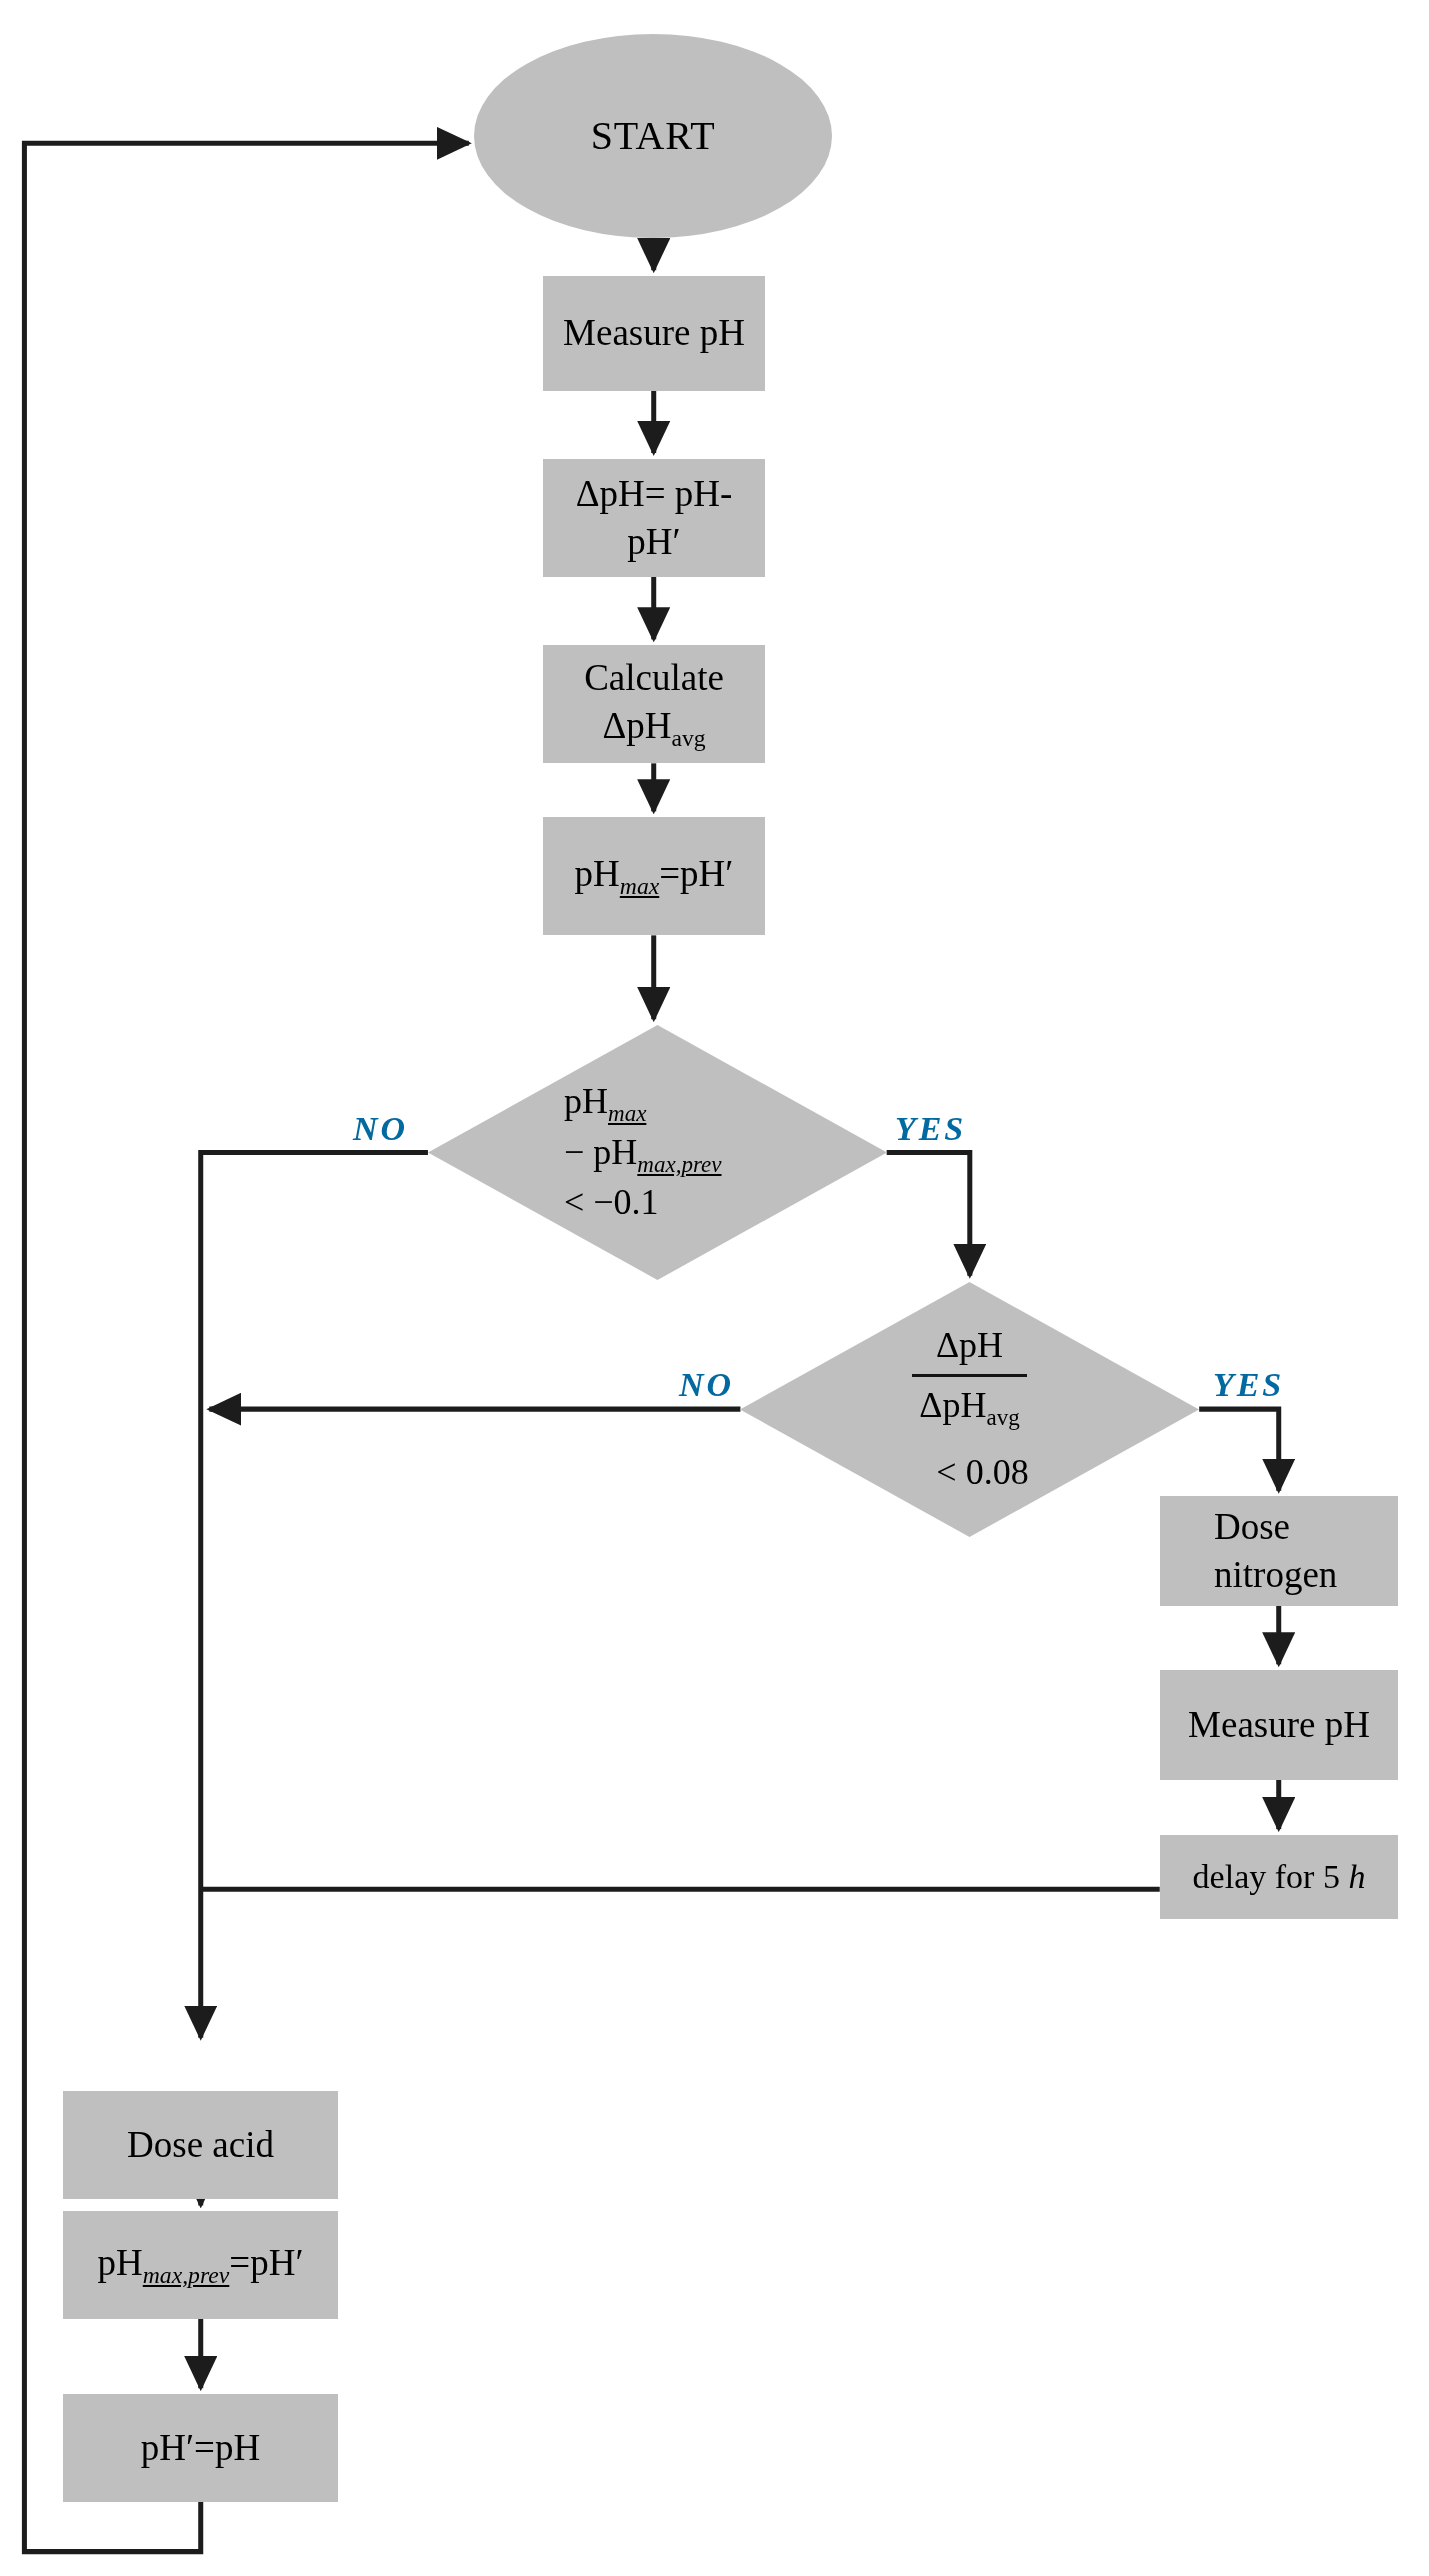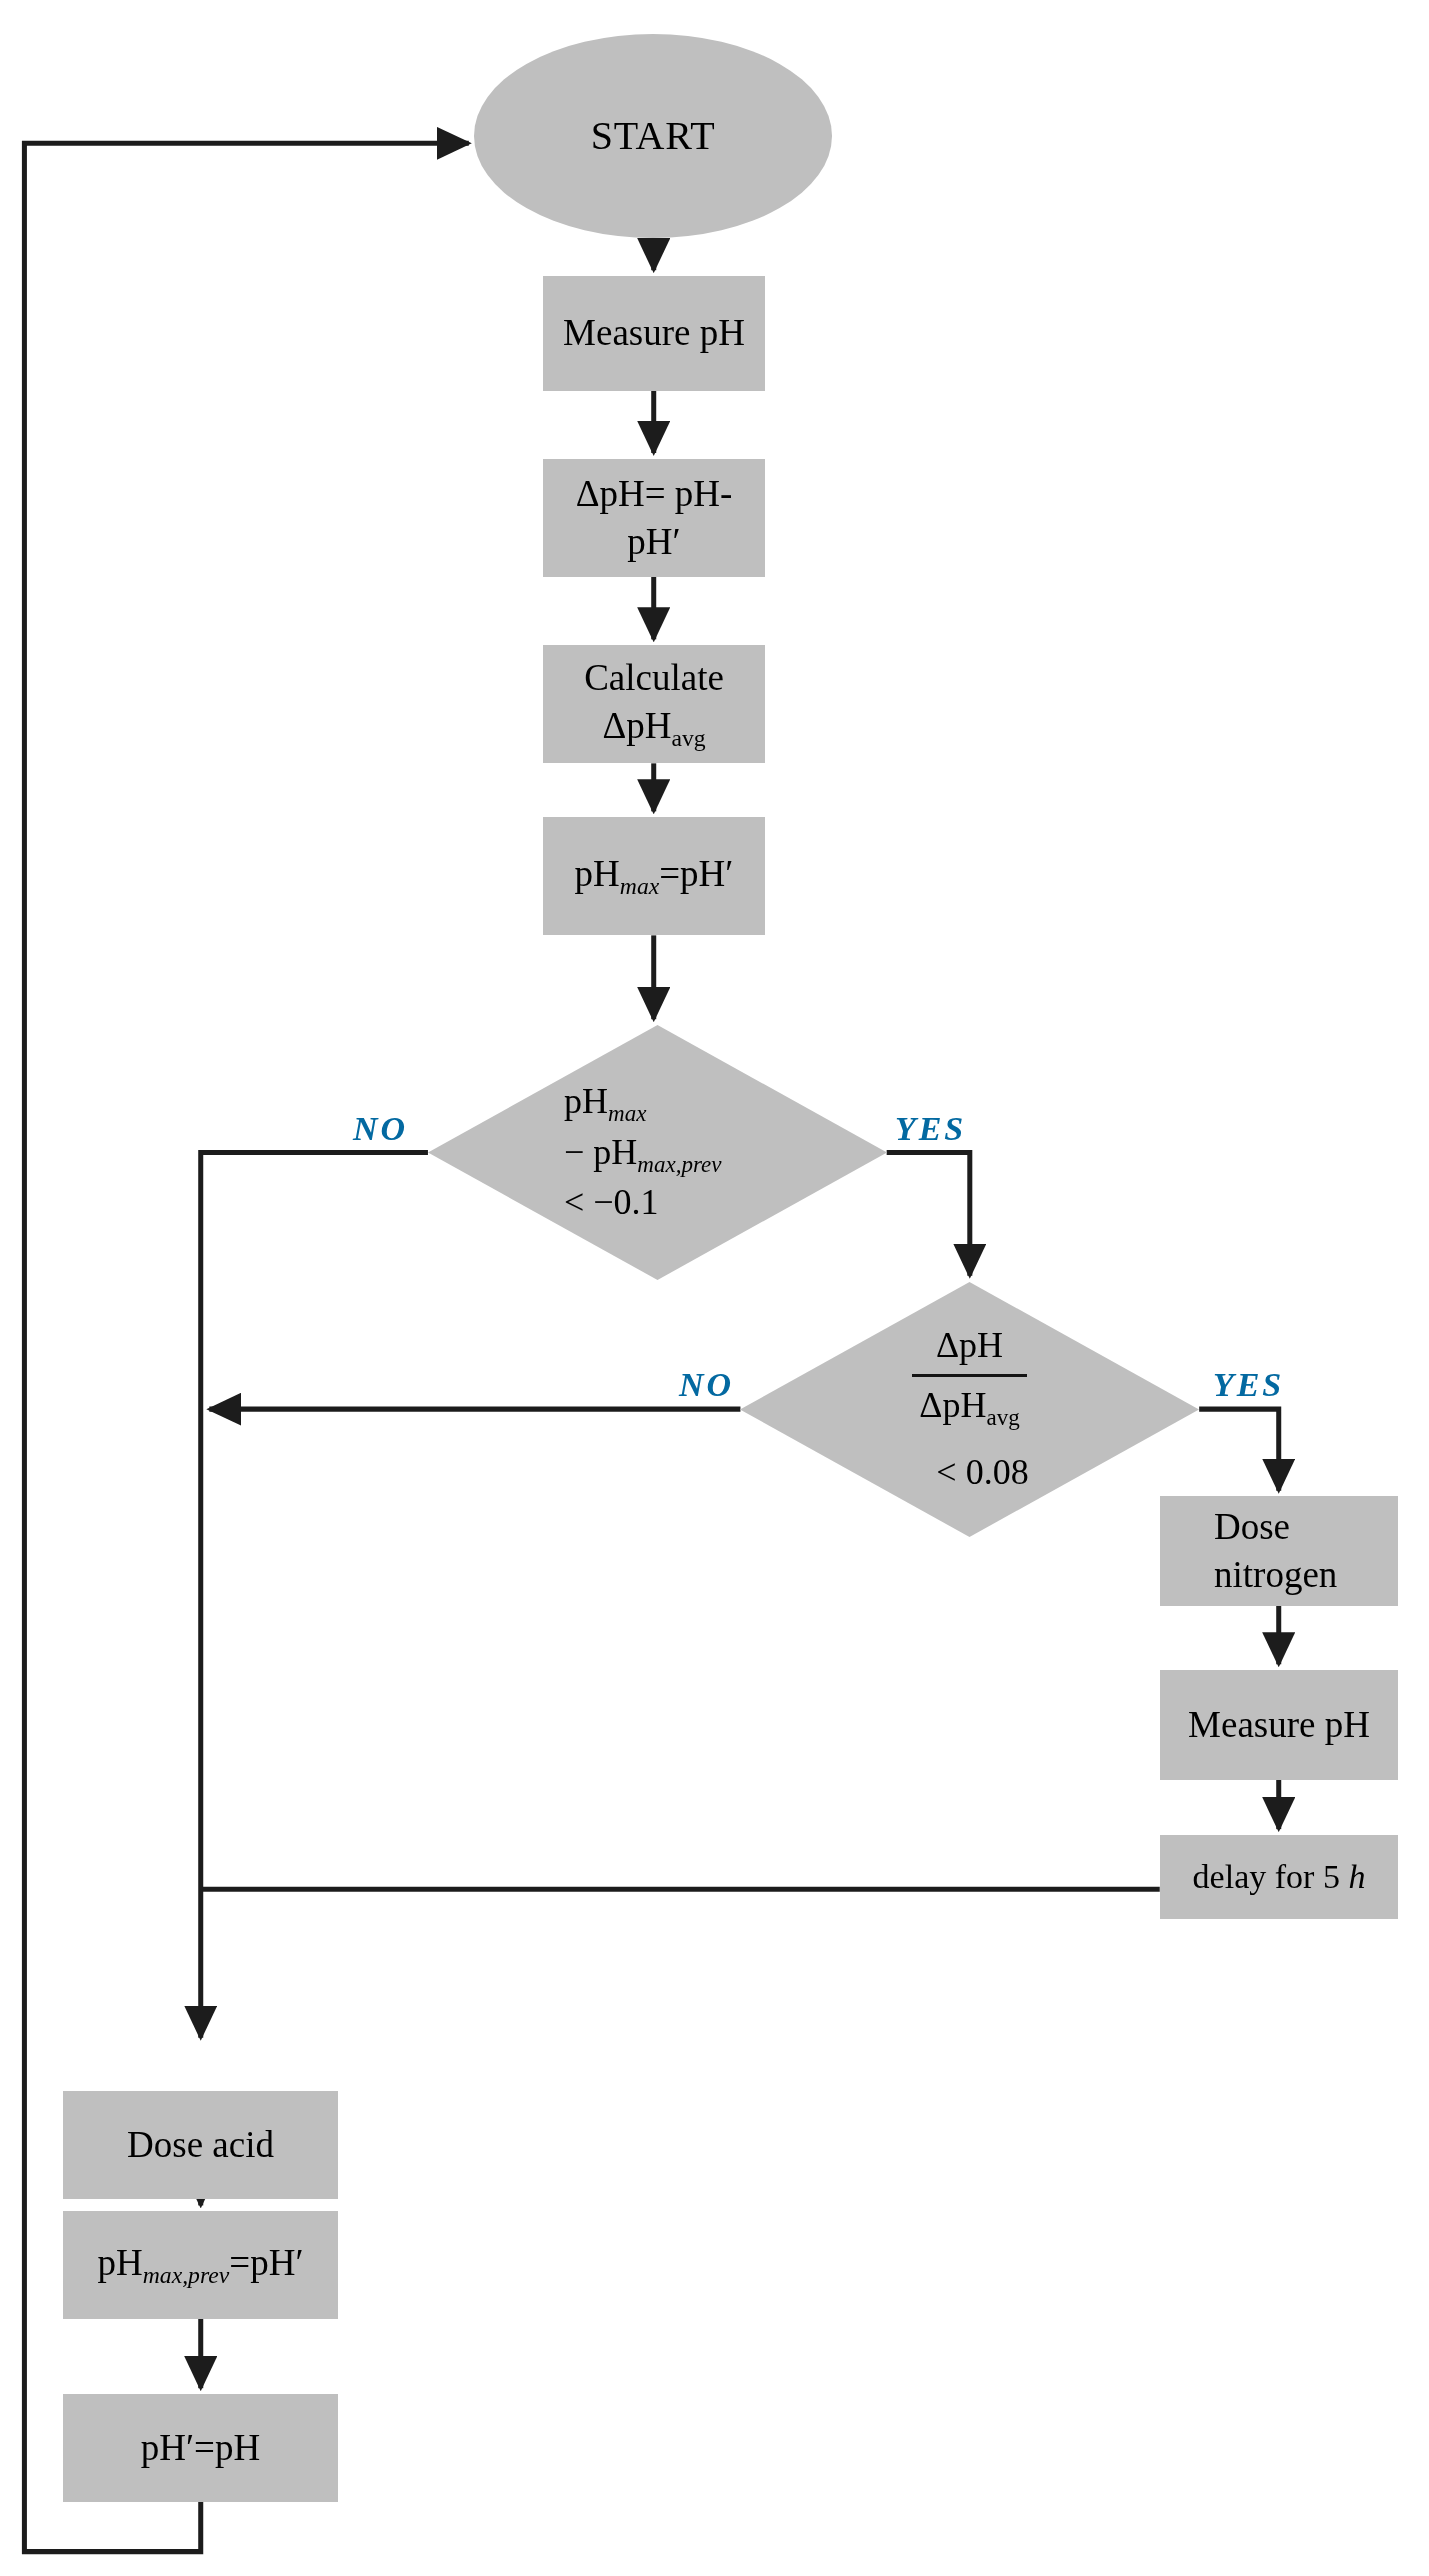--- a/index.html
+++ b/index.html
@@ -19,21 +19,21 @@
     align-items:center;justify-content:center;
     text-align:center;
     font-size:37px;line-height:1.3;
   }
   .ellipse{border-radius:50%;font-size:40px;letter-spacing:0.7px;}
   .diamond{clip-path:polygon(50% 0,100% 50%,50% 100%,0 50%);}
   .diamond .dtext{text-align:left;font-size:36px;line-height:1.32;}
   .d1pad{align-items:flex-start;padding-left:136px;box-sizing:border-box;}
   .leftalign{align-items:flex-start;text-align:left;padding-left:54px;box-sizing:border-box;}
   .sub{font-size:0.64em;vertical-align:-0.35em;}
-  .sub-i{font-style:italic;}
+  .sub-i{font-style:italic;text-decoration:underline;}
   .ital{font-style:italic;}
   .edge-label{
     position:absolute;
     color:#0369a1;
     font-style:italic;font-weight:600;
     font-size:34px;letter-spacing:2.9px;
     white-space:nowrap;
   }
   .frac{display:inline-block;text-align:center;}
   .frac .num{display:block;padding:0 7.2px 4.3px 7.2px;}

